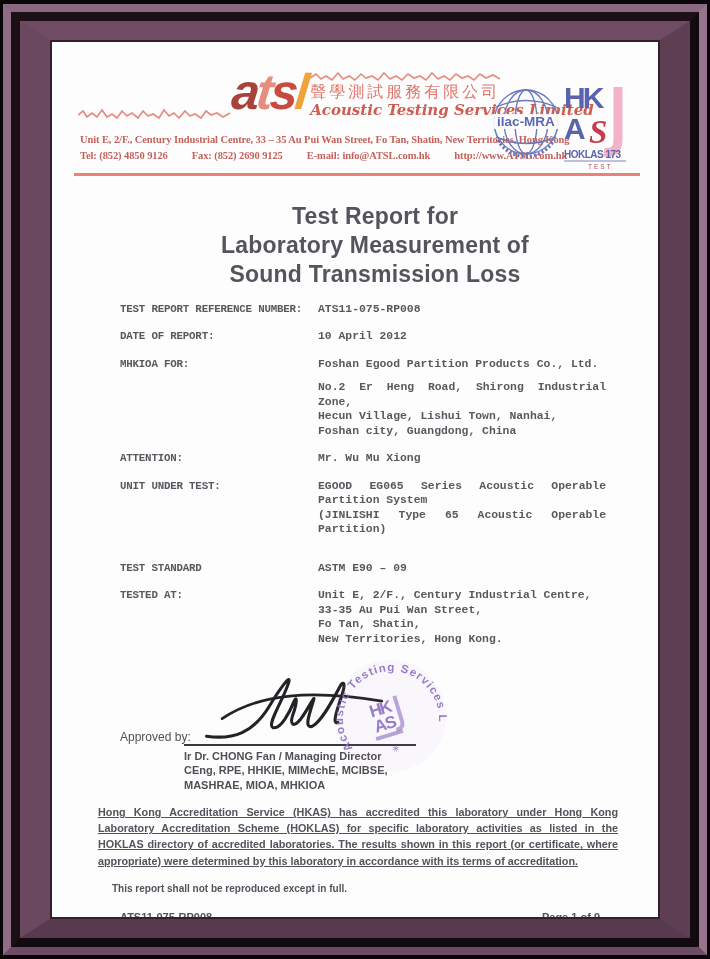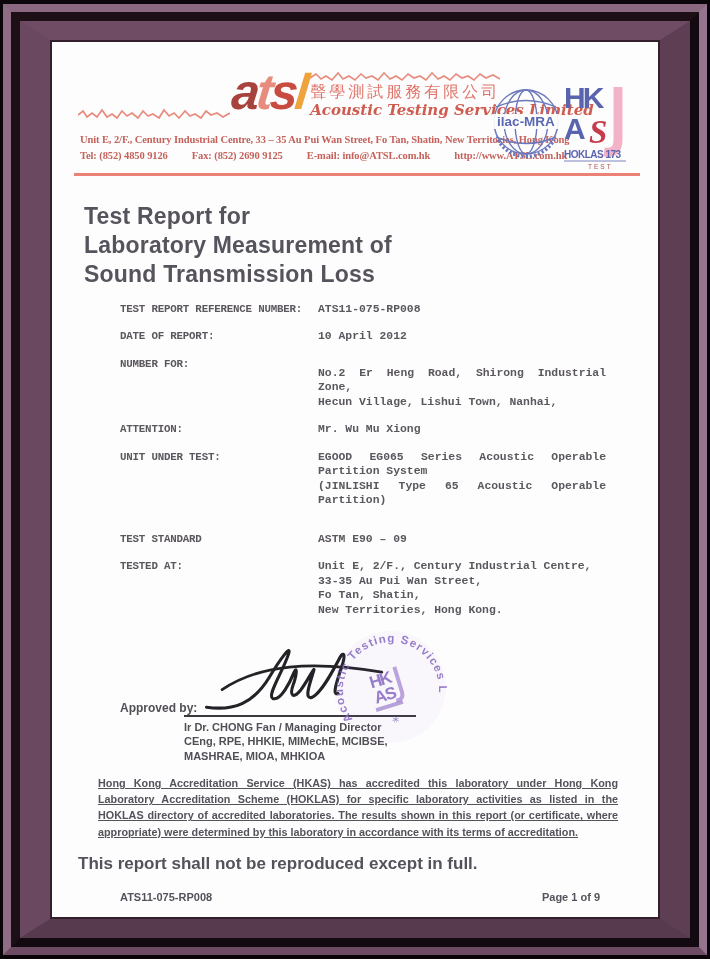--- a/index.html
+++ b/index.html
@@ -25,43 +25,43 @@
   .en-name { font-family:"DejaVu Serif",serif; font-style:italic; font-weight:bold; font-size:15px; color:#cf5c50; line-height:1.2; white-space:nowrap; }
   .ilac { position:absolute; right:96px; top:22px; }
   .hkas { position:absolute; right:22px; top:18px; }
 
   
   .contact { padding:2px 20px 0 28px; color:#c4625b; font-family:"Liberation Serif",serif; font-weight:bold; font-size:10.5px; letter-spacing:-0.1px; line-height:1.55; }
   .contact-row { display:flex; gap:24px; white-space:nowrap; }
   .rule { height:3px; background:#ec8177; margin:8px 18px 0 22px; }
 
   
-  .title { margin:26px 0 0 32px; font-size:23px; font-weight:bold; color:#57535c; line-height:1.28; letter-spacing:0.2px; }
+  .title { margin:26px 0 0 40px; font-size:23px; font-weight:bold; color:#57535c; line-height:1.28; letter-spacing:0.2px;text-align:center; }
 
   
   .rows { margin:12px 52px 0 68px;font-family:Liberation Mono, monospace; }
   .row { display:flex; margin-bottom:13px; }
   .row.gap-lg { margin-top:24px; }
   .row-label { width:198px; flex:none; font-size:10.8px; font-weight:bold; letter-spacing:-0.2px; white-space:nowrap; padding-top:1px; }
   .row-value { flex:1; font-size:11.4px; font-weight:bold; line-height:1.27; }
   .vline { display:block; }
   .vline.j { text-align:justify; text-align-last:justify; }
   .vblock-gap { margin-top:9px; }
 
   
   .sig-area { position:relative; margin:24px 0 0 68px; height:132px; }
-  .approved { position:absolute; left:0; top:60px; font-size:12px; font-weight:bold; color:#514e56; }
+  .approved { position:absolute; left:0; top:60px; font-size:12px; font-weight:normal; color:#514e56; }
   .sig-block { position:absolute; left:64px; top:0; width:260px; }
   .sig-draw { display:block; border-bottom:2px solid #3a3a3e; width:232px; }
   .names { margin-top:3px; font-size:11px; font-weight:bold; color:#514e56; line-height:1.3; }
   .stamp { position:absolute; left:208px; top:-16px; opacity:0.9; }
 
   
   .footnote { margin:2px 40px 0 46px; font-size:10.8px; font-weight:bold; color:#55525b; text-align:justify; line-height:1.5;text-decoration:underline; }
-  .repro { margin:14px 40px 0 26px; font-size:17px; font-weight:bold; color:#55525b; }
+  .repro { margin:14px 40px 0 60px; font-size:10px; font-weight:bold; color:#55525b; }
   .pagerow { display:flex; justify-content:space-between; margin:17px 58px 0 68px; font-size:11px; font-weight:bold; color:#55525b; }
 </style>
 </head>
 <body>
 
 <div class="f1">
 <div class="f2">
 <div class="f3">
 <div class="f4">
 <div class="f5">
@@ -126,24 +126,26 @@
   <div class="rows">
     <div class="row">
       <div class="row-label">TEST REPORT REFERENCE NUMBER:</div>
       <div class="row-value">ATS11-075-RP008</div>
     </div>
     <div class="row">
       <div class="row-label">DATE OF REPORT:</div>
       <div class="row-value">10 April 2012</div>
     </div>
     <div class="row">
-      <div class="row-label">NUMBER FOR:</div>
+      <div class="row-label">MHKIOA FOR:</div>
       <div class="row-value">
+        <span class="vline">Foshan Egood Partition Products Co., Ltd.</span>
         <span class="vline j vblock-gap">No.2 Er Heng Road, Shirong Industrial Zone,</span>
         <span class="vline">Hecun Village, Lishui Town, Nanhai,</span>
+        <span class="vline">Foshan city, Guangdong, China</span>
       </div>
     </div>
     <div class="row">
       <div class="row-label">ATTENTION:</div>
       <div class="row-value">Mr. Wu Mu Xiong</div>
     </div>
     <div class="row">
       <div class="row-label">UNIT UNDER TEST:</div>
       <div class="row-value">
         <span class="vline j">EGOOD EG065 Series Acoustic Operable</span>

